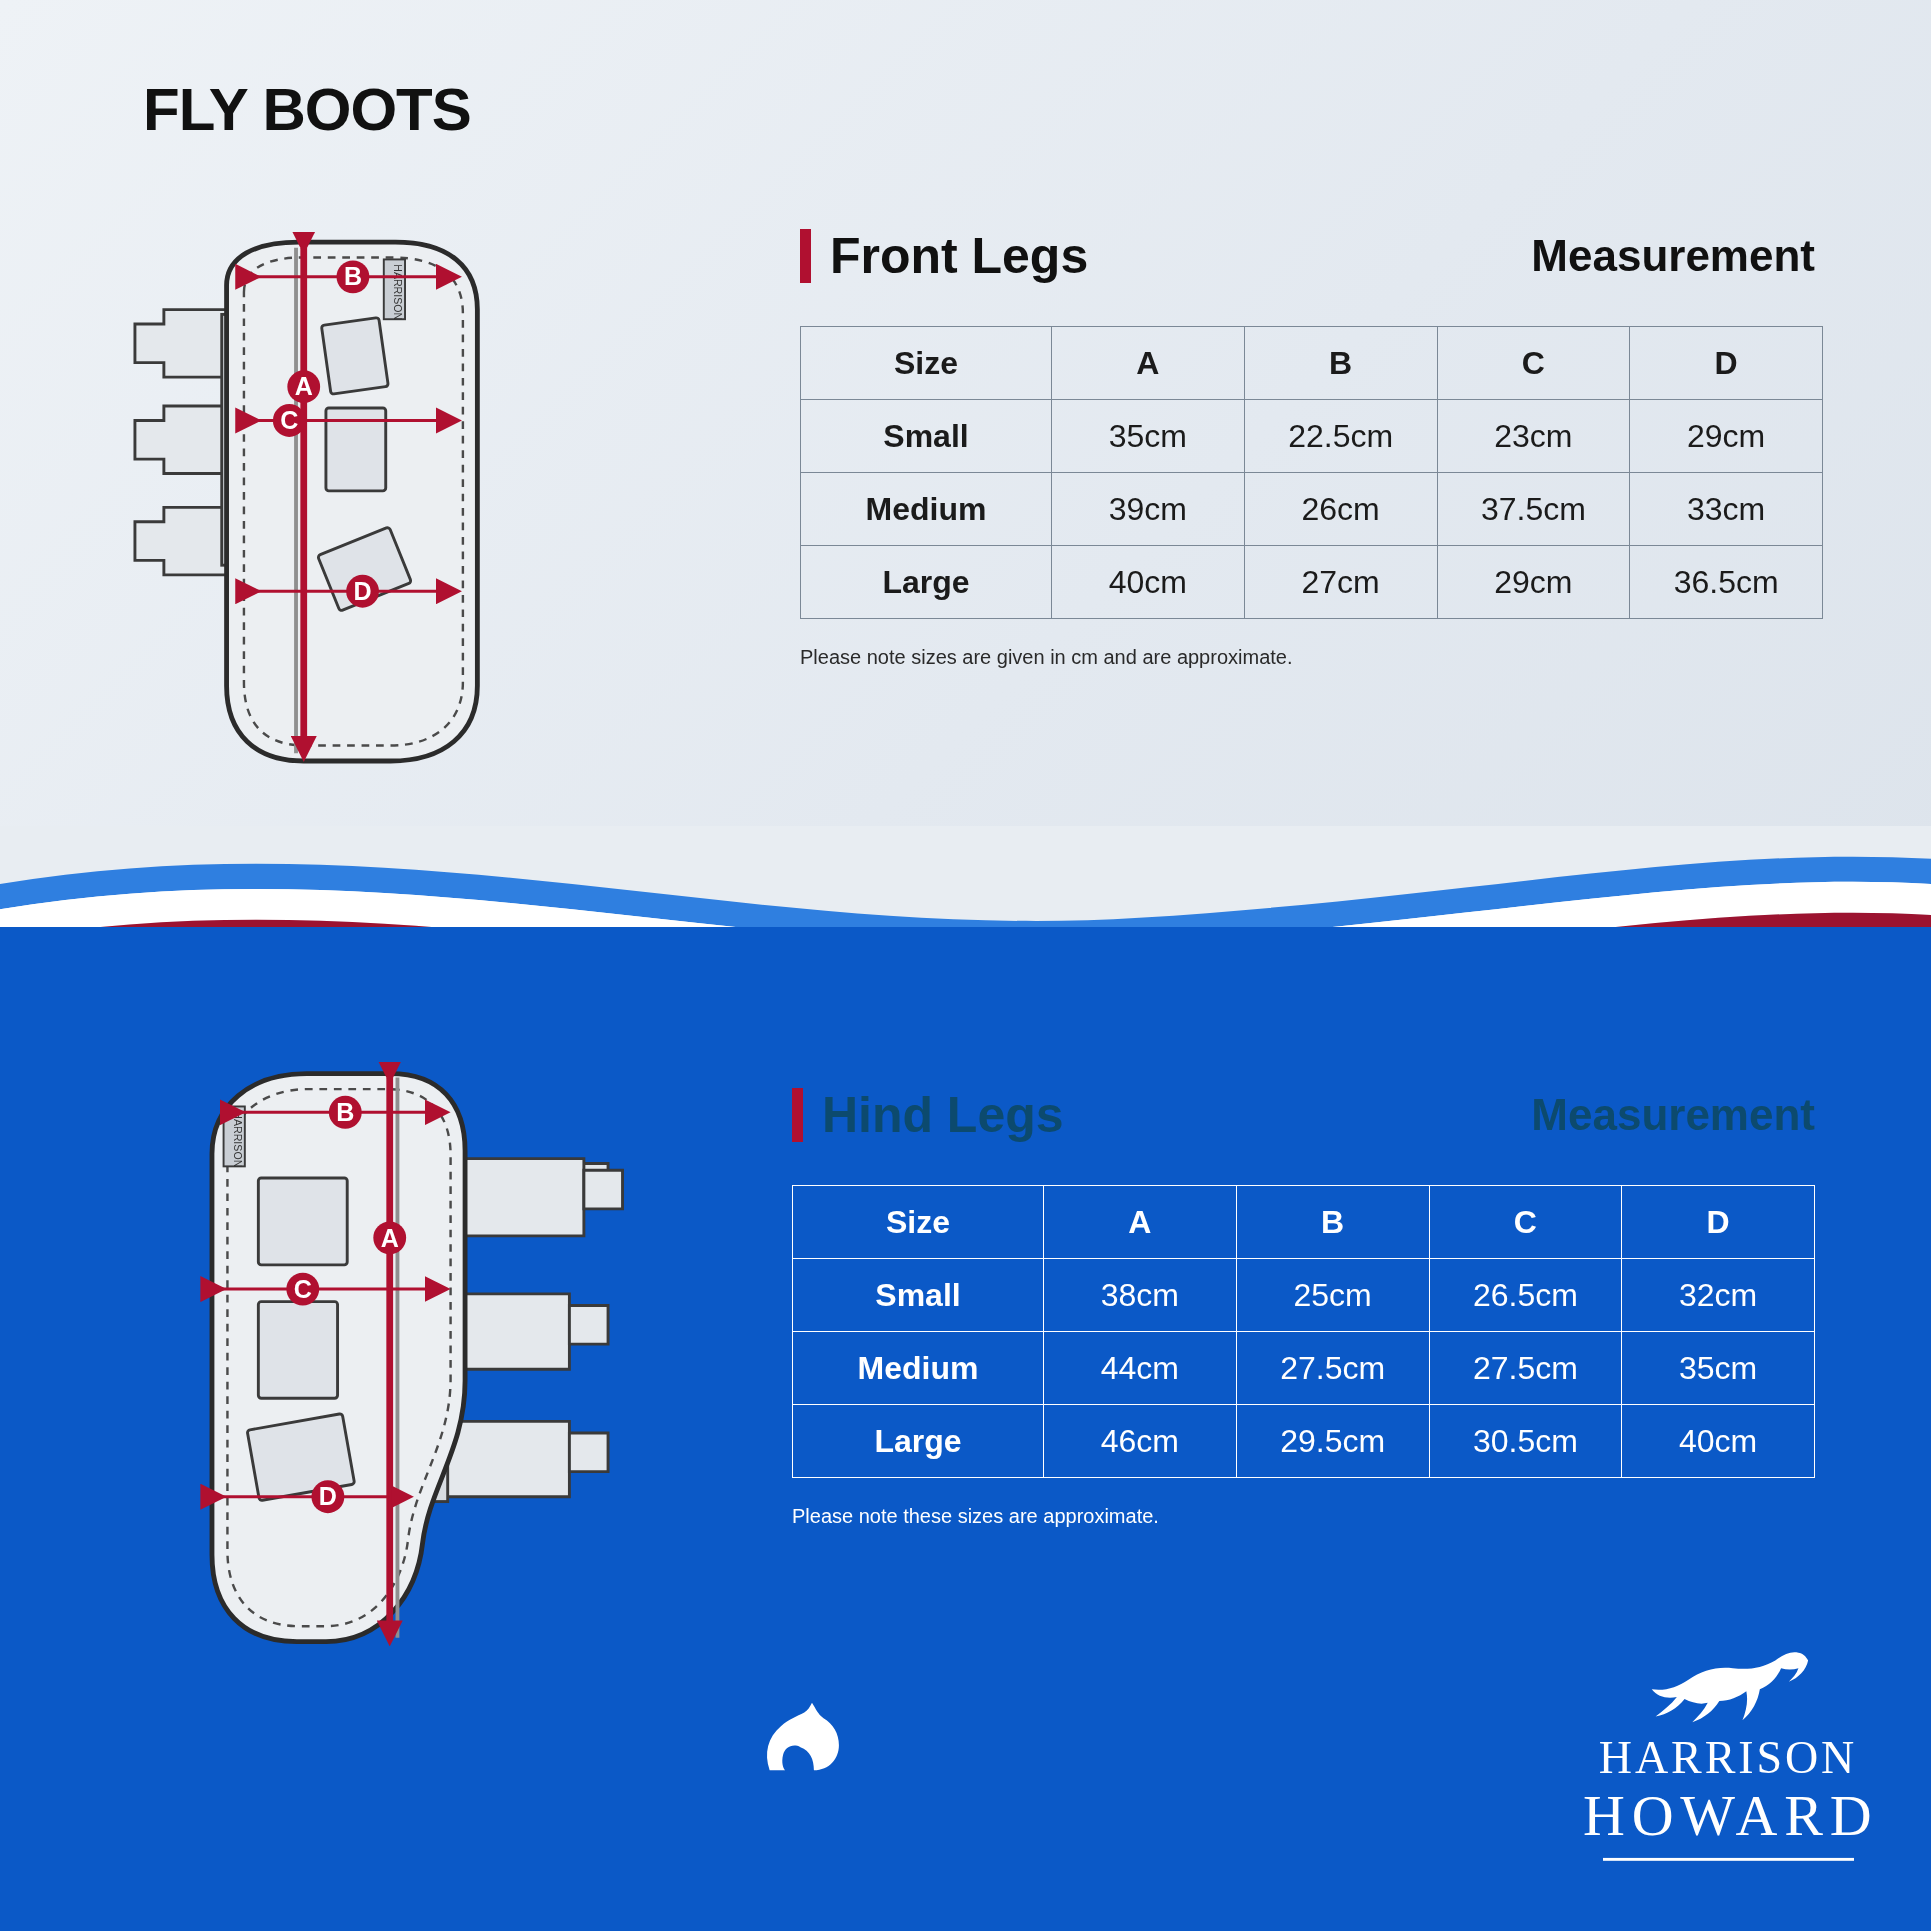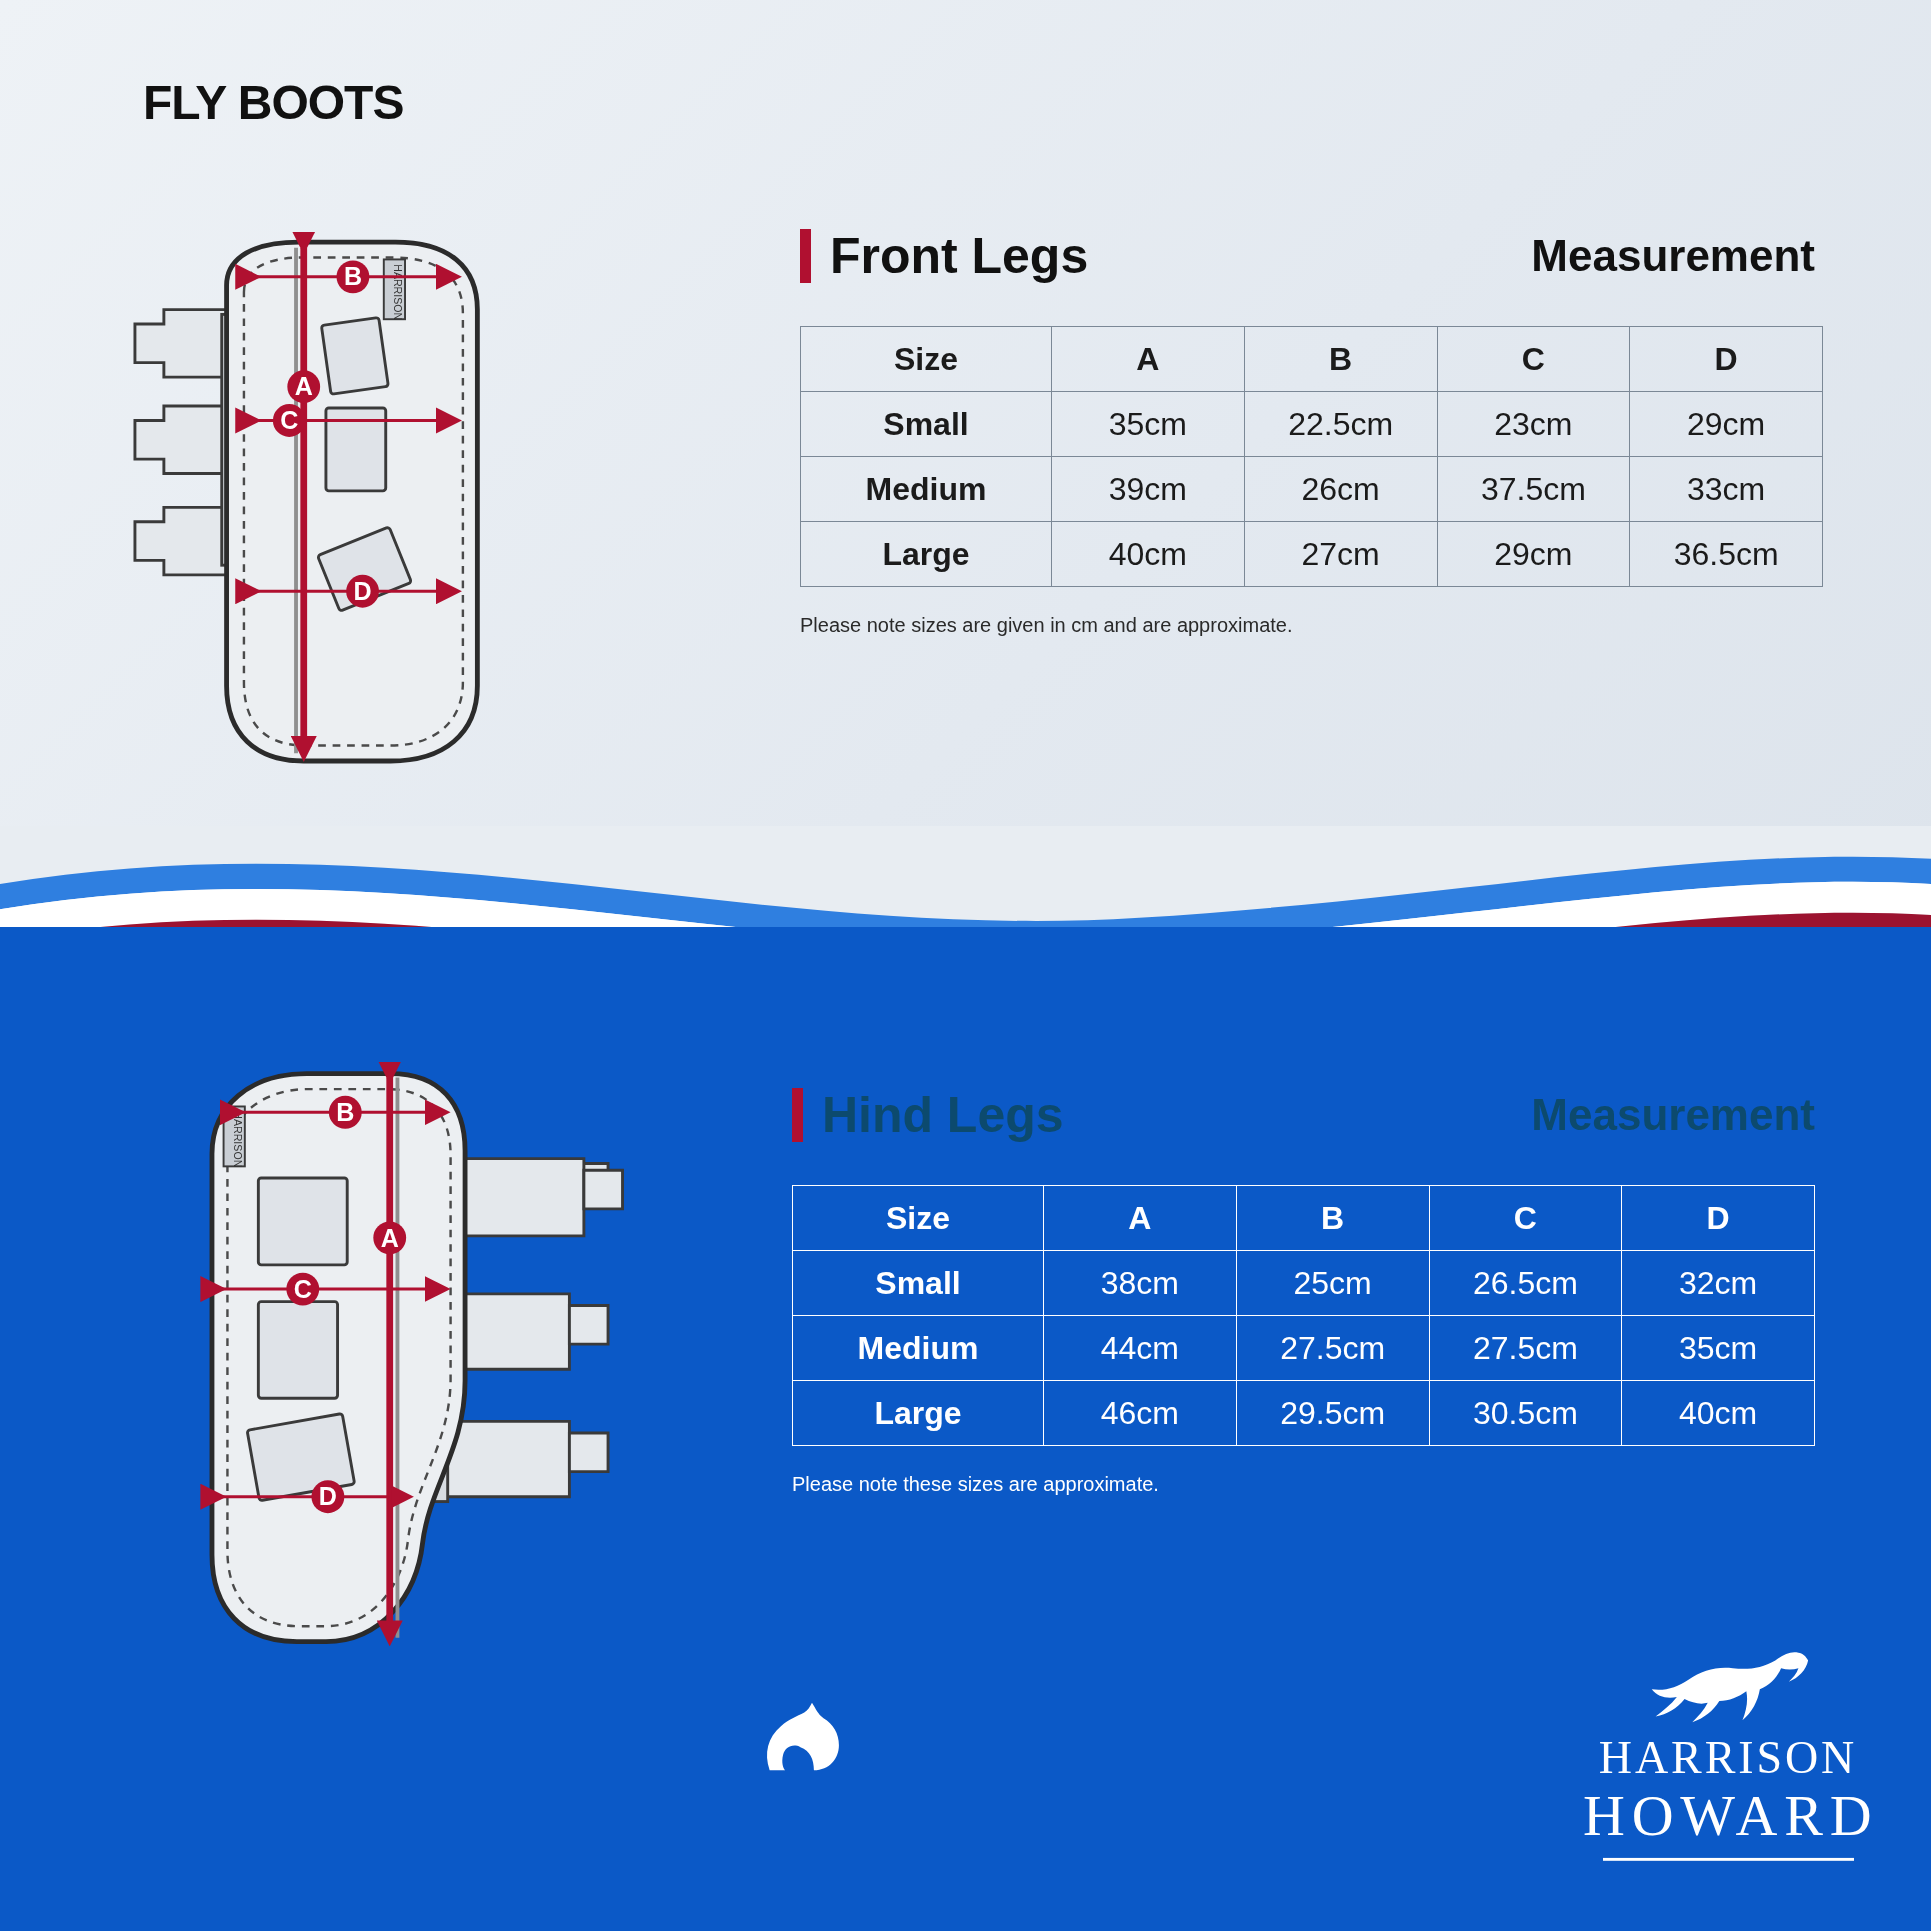--- a/index.html
+++ b/index.html
@@ -16,21 +16,21 @@
   #top-section {
     position: absolute;
     left: 0; top: 0;
     width: 1931px; height: 888px;
     background: linear-gradient(135deg, #eef2f6 0%, #e3e9f0 60%, #dde4ec 100%);
   }
 
   #page-title {
     position: absolute;
     left: 143px; top: 75px;
-    font-size: 48px;
+    font-size: 60px;
     font-weight: bold;
     letter-spacing: -1px;
     color: #111111;
   }
 
   
   #wave-band {
     position: absolute;
     left: 0; top: 826px;
     width: 1931px; height: 232px;
@@ -78,21 +78,21 @@
   #hind-block  .head-title, #hind-block  .head-measure { color: #0c4a6e; }
 
   table.size-table {
     width: 1023px;
     border-collapse: collapse;
     table-layout: fixed;
   }
   table.size-table th, table.size-table td {
     text-align: center;
     font-size: 32px;
-    height: 65px;
+    height: 73px;
     padding: 0;
   }
   table.size-table th { font-weight: bold; }
   table.size-table td.size-cell { font-weight: bold; }
 
   #front-table th, #front-table td {
     border: 1.9px solid #7b8896;
     color: #1b1b1b;
   }
   #front-table th { font-weight: bold; }

